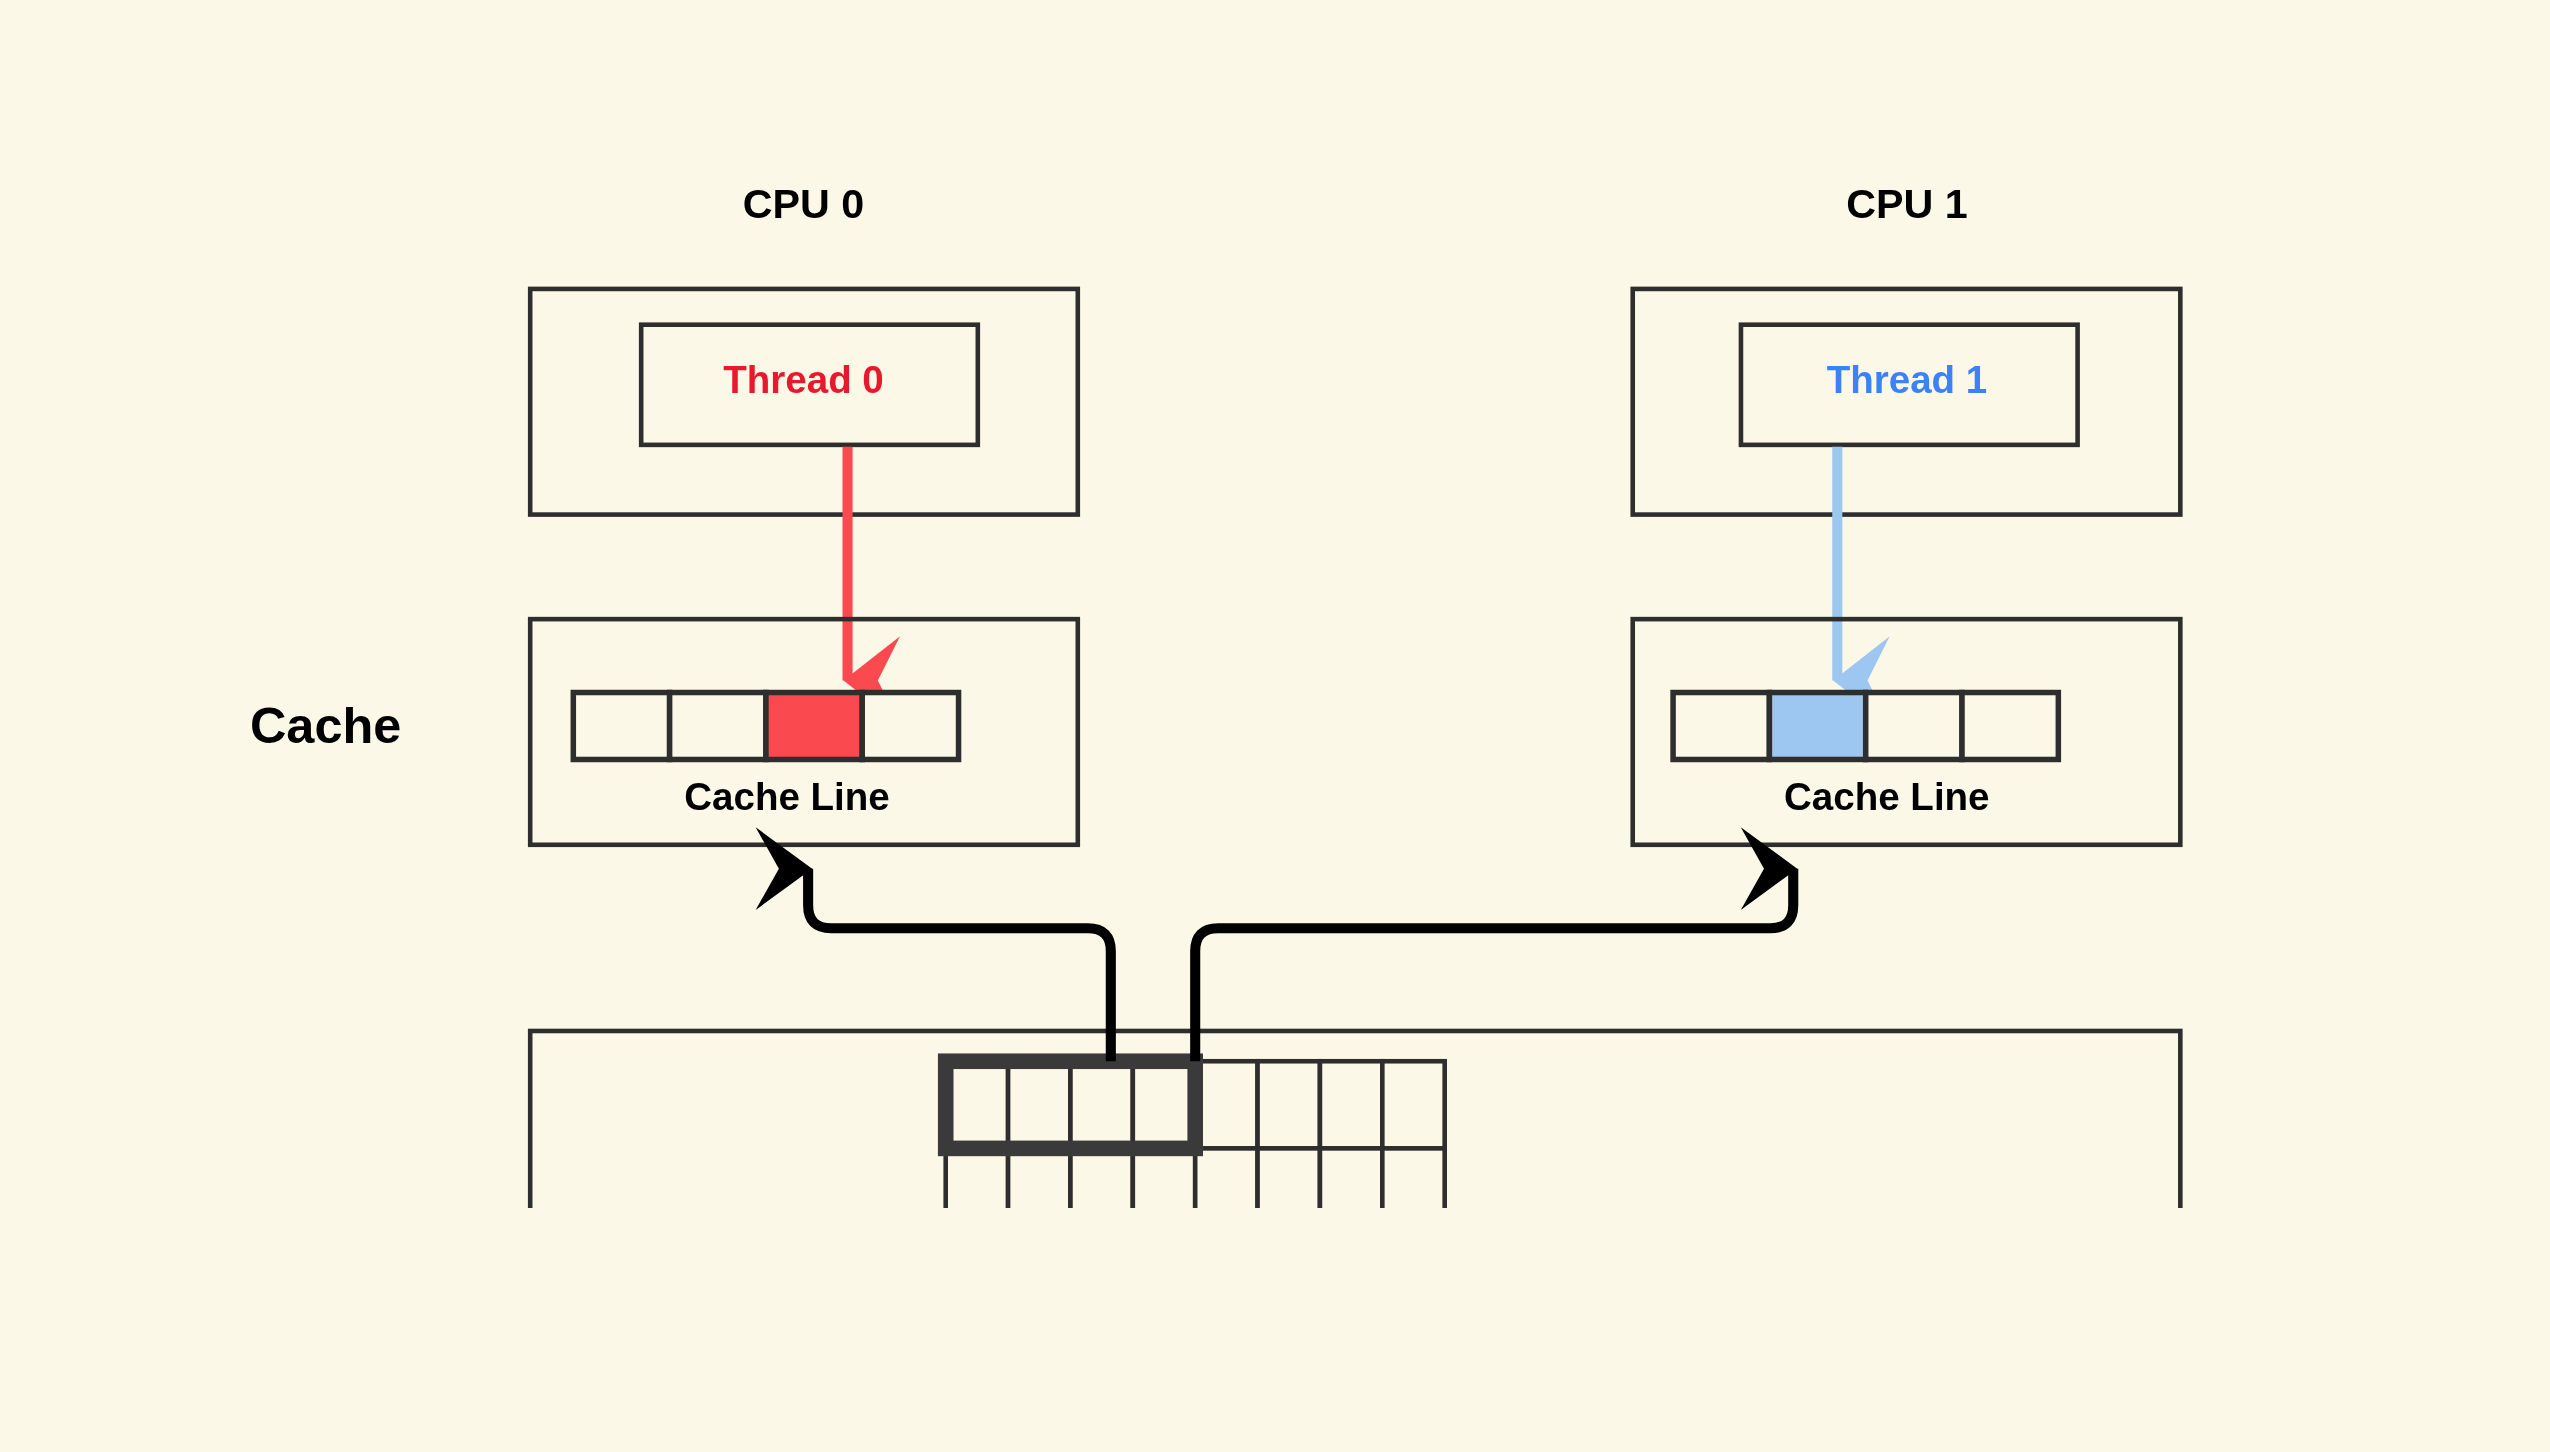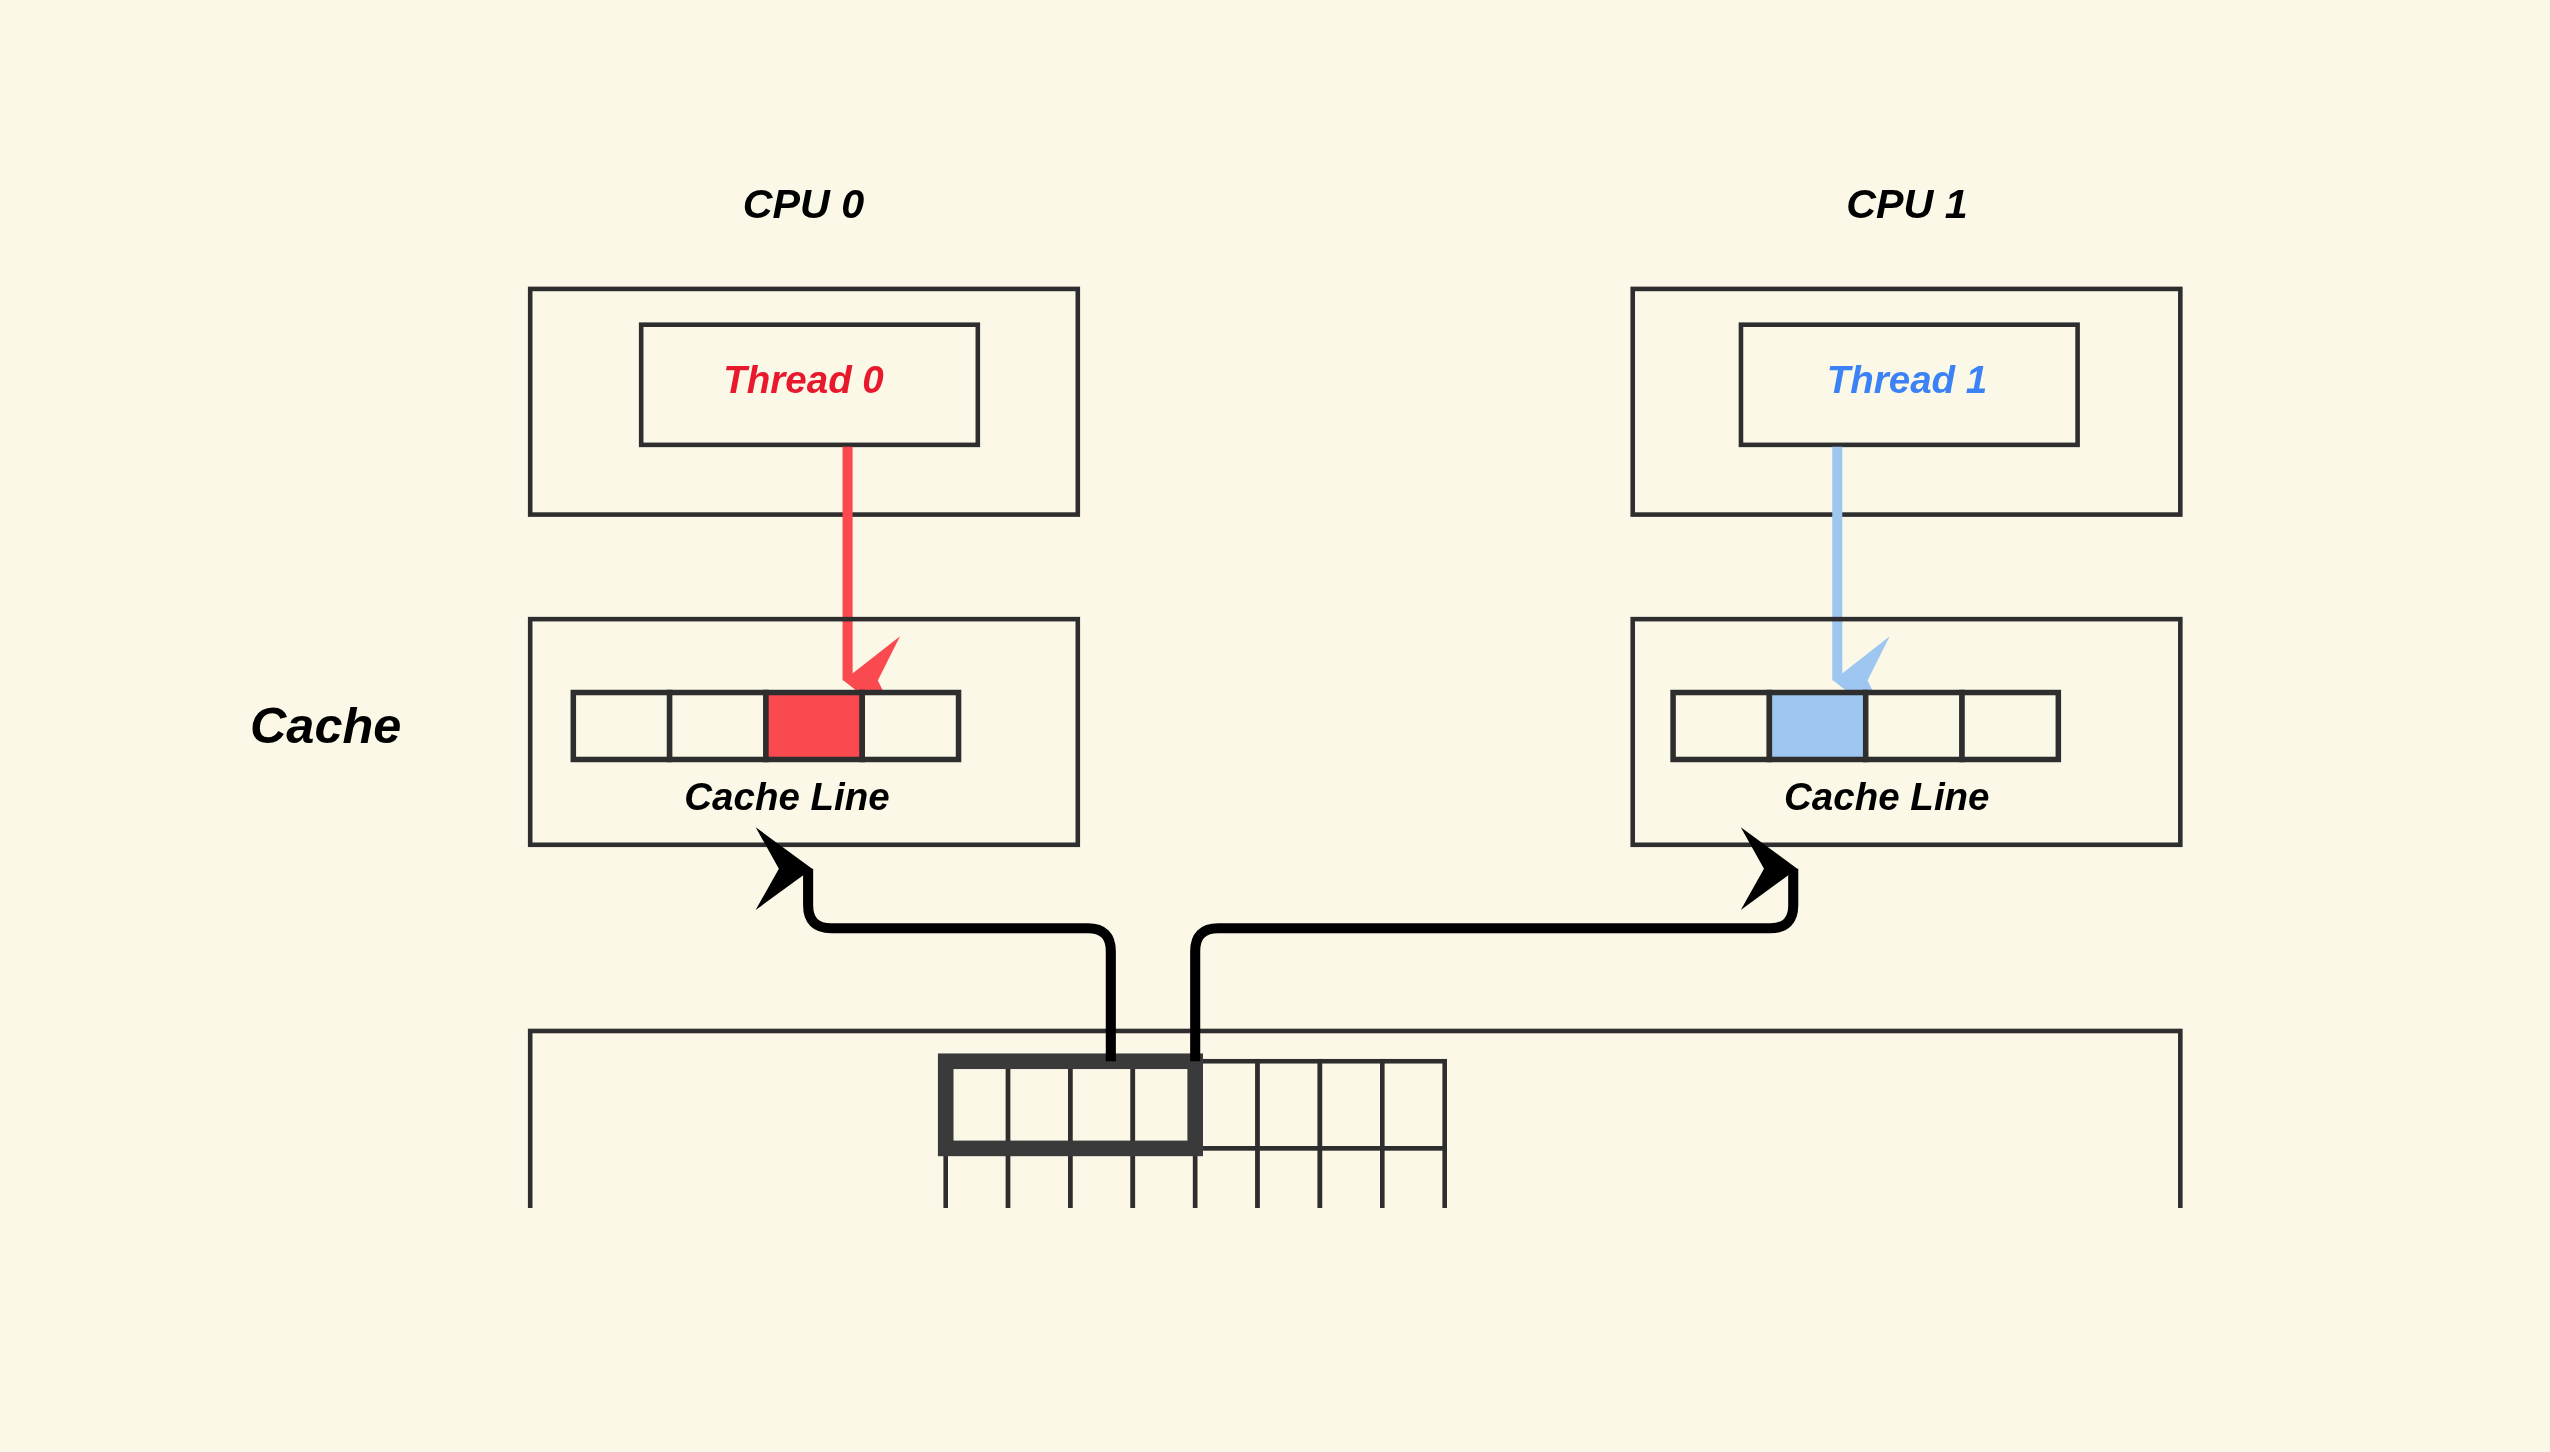--- a/index.html
+++ b/index.html
@@ -7,21 +7,20 @@
     padding: 0;
     background: #FBF8E8;
   }
   #stage {
     position: relative;
     width: 2550px;
     height: 1208px;
     background: #FBF8E8;
     font-family: "Liberation Sans", sans-serif;
     overflow: hidden;
-    font-style: italic;
   }
   #stage svg {
     position: absolute;
     left: 0;
     top: 0;
     width: 2550px;
     height: 1452px;
   }
   .box-outline {
     fill: none;

